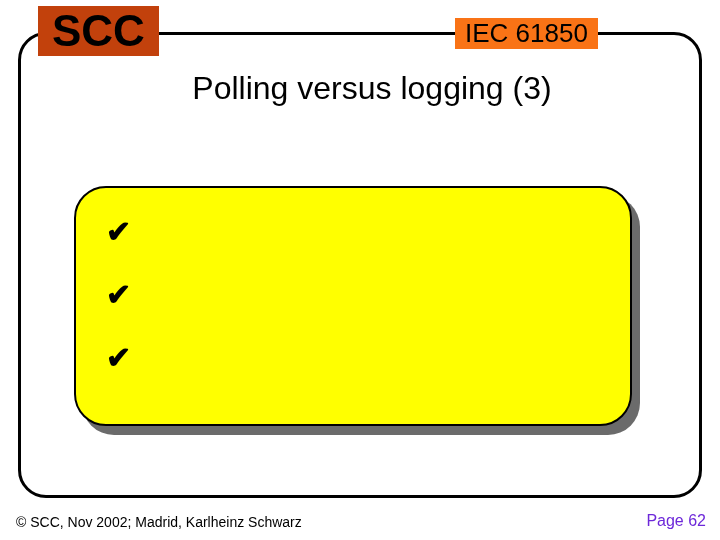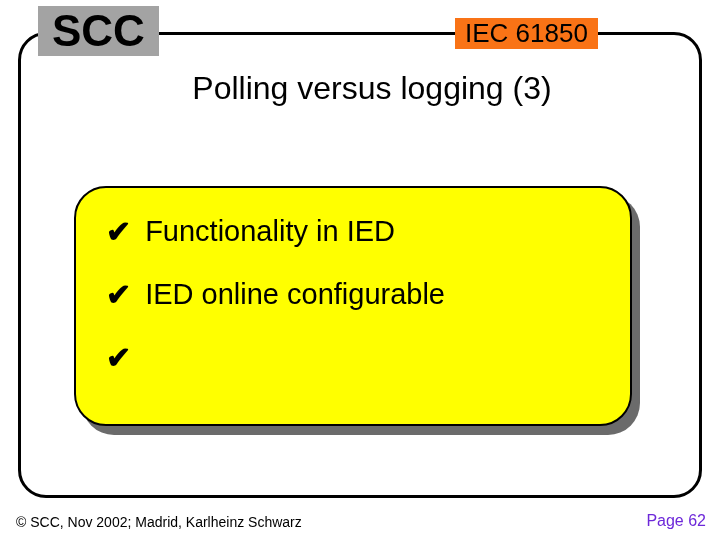--- a/index.html
+++ b/index.html
@@ -17,21 +17,21 @@
     top: 32px;
     width: 684px;
     height: 466px;
     border: 3px solid #000;
     border-radius: 28px;
   }
   .logo {
     position: absolute;
     left: 38px;
     top: 6px;
-    background: #a3a3a3;
+    background: #c2410c;
     padding: 0 14px 0 14px;
     font-family: "Arial Black", Arial, sans-serif;
     font-weight: 900;
     font-size: 44px;
     letter-spacing: 0px;
     color: #000;
     text-align: right;
   }
   .spec {
     position: absolute;
@@ -109,25 +109,23 @@
 
 <div class="logo">SCC</div>
 <div class="spec">IEC 61850</div>
 
 <div class="title">Polling versus logging (3)</div>
 
 <div class="callout-shadow"></div>
 <div class="callout">
   <div class="item">
     <span class="check">✔</span>
-    <span class="item-text">Functionality in IED</span>
   </div>
   <div class="item">
     <span class="check">✔</span>
-    <span class="item-text">IED online configurable</span>
   </div>
   <div class="item">
     <span class="check">✔</span>
   </div>
 </div>
 
 <div class="footer-left">© SCC, Nov 2002; Madrid, Karlheinz Schwarz</div>
 <div class="footer-right">Page 62</div>
 
 </body></html>

